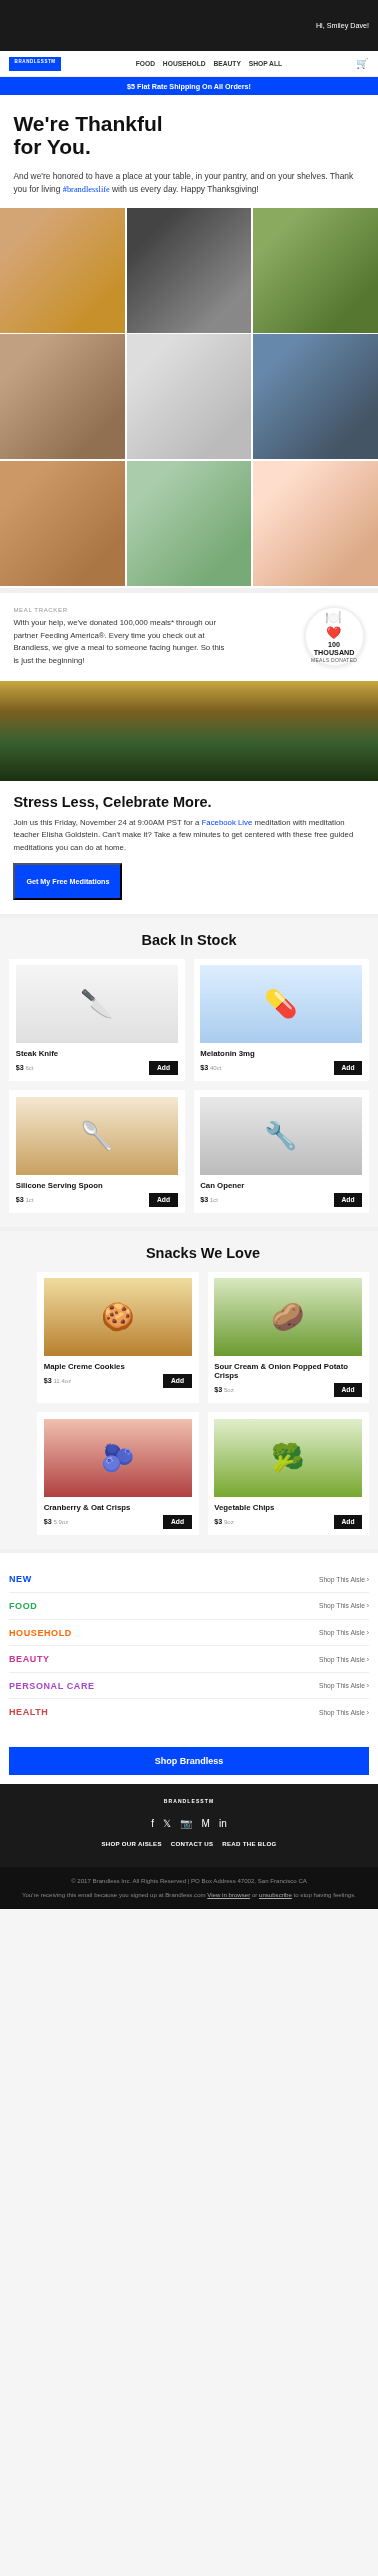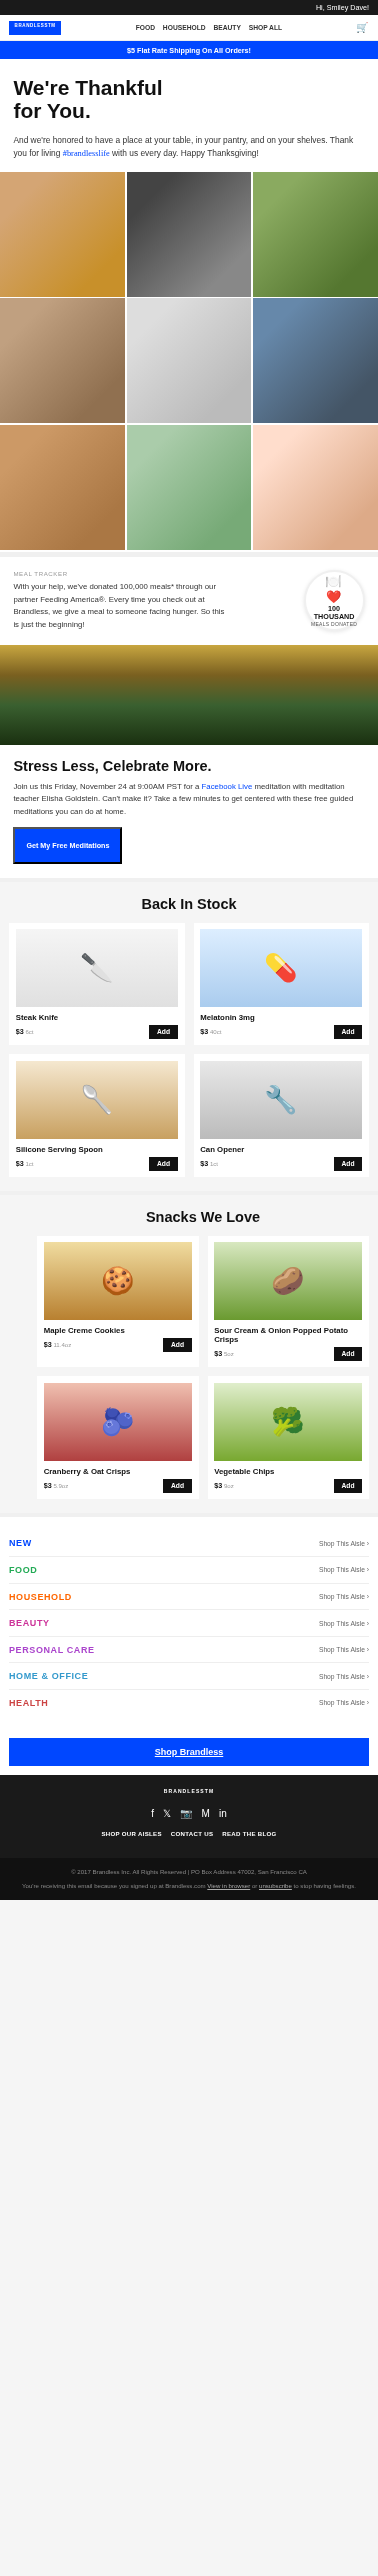--- a/index.html
+++ b/index.html
@@ -1,19 +1,19 @@
 <!DOCTYPE html>
 <html style="font-size:9px"><head>
   <meta charset="utf-8">
   <style>
     * { box-sizing: border-box; margin: 0; padding: 0; }
     body { font-family: Arial, sans-serif; background: #f5f5f5; max-width: 379px; margin: 0 auto; }
     
     
-    .top-bar { background: #1a1a1a; color: #fff; text-align: right; padding: 3px 9px; font-size: 7.2px; }
+    .top-bar { background: #1a1a1a; color: #fff; text-align: right; padding: 21px 9px; font-size: 7.2px; }
     .nav-bar { background: #fff; display: flex; align-items: center; justify-content: space-between; padding: 5.6px 9px; border-bottom: 0.6px solid #eee; }
     .brand-logo { background: #0047ff; color: #fff; font-weight: bold; font-size: 7.8px; padding: 2.2px 5.6px; letter-spacing: 0.6px; }
     .brand-logo span { font-size: 4.5px; vertical-align: super; }
     .nav-links { display: flex; gap: 7.8px; font-size: 6.7px; color: #333; font-weight: bold; }
     .nav-links span { cursor: pointer; }
     .cart-icon { font-size: 10px; cursor: pointer; }
     
     
     .shipping-banner { background: #0047ff; color: #fff; text-align: center; padding: 4.5px; font-size: 7.2px; font-weight: bold; }
     
@@ -74,21 +74,21 @@
     .aisle-new { color: #0047ff; }
     .aisle-food { color: #22aa55; }
     .aisle-household { color: #ff6600; }
     .aisle-beauty { color: #cc3399; }
     .aisle-personal { color: #aa44cc; }
     .aisle-home { color: #3399cc; }
     .aisle-health { color: #cc4444; }
     
     
     .shop-btn-section { background: #fff; padding: 9px; text-align: center; }
-    .shop-btn { display: block; background: #0047ff; color: #fff; font-size: 9px; font-weight: bold; padding: 9px; text-align: center; cursor: pointer; width: 100%; border: none; text-decoration: underline; }
+    .shop-btn { display: block; background: #0047ff; color: #fff; font-size: 9px; font-weight: bold; padding: 9px; text-align: center; cursor: pointer; width: 100%; border: none; }
     
     
     .footer-dark { background: #1a1a1a; padding: 13.4px 9px; text-align: center; }
     .footer-logo { color: #fff; font-weight: 900; font-size: 9px; letter-spacing: 1.1px; margin-bottom: 9px; }
     .footer-logo span { font-size: 5px; vertical-align: super; }
     .social-icons { display: flex; justify-content: center; gap: 9px; margin-bottom: 11px; }
     .social-icon { color: #fff; font-size: 10px; cursor: pointer; }
     .footer-links { display: flex; justify-content: center; gap: 9px; flex-wrap: wrap; margin-bottom: 6.7px; }
     .footer-link { color: #fff; font-size: 6.1px; font-weight: bold; text-transform: uppercase; letter-spacing: 0.3px; cursor: pointer; text-decoration: none; }
     
@@ -295,24 +295,20 @@
     </div>
     <div class="aisle-row">
       <span class="aisle-label aisle-beauty">BEAUTY</span>
       <span class="aisle-link">Shop This Aisle ›</span>
     </div>
     <div class="aisle-row">
       <span class="aisle-label aisle-personal">PERSONAL CARE</span>
       <span class="aisle-link">Shop This Aisle ›</span>
     </div>
     <div class="aisle-row">
-      <span class="aisle-label aisle-home">HOME &amp; OFFICE</span>
-      <span class="aisle-link">Shop This Aisle ›</span>
-    </div>
-    <div class="aisle-row">
       <span class="aisle-label aisle-health">HEALTH</span>
       <span class="aisle-link">Shop This Aisle ›</span>
     </div>
   </div>
 
 <div class="shop-btn-section">
   <button class="shop-btn">Shop Brandless</button>
 </div>
 
 <div class="footer-dark">

